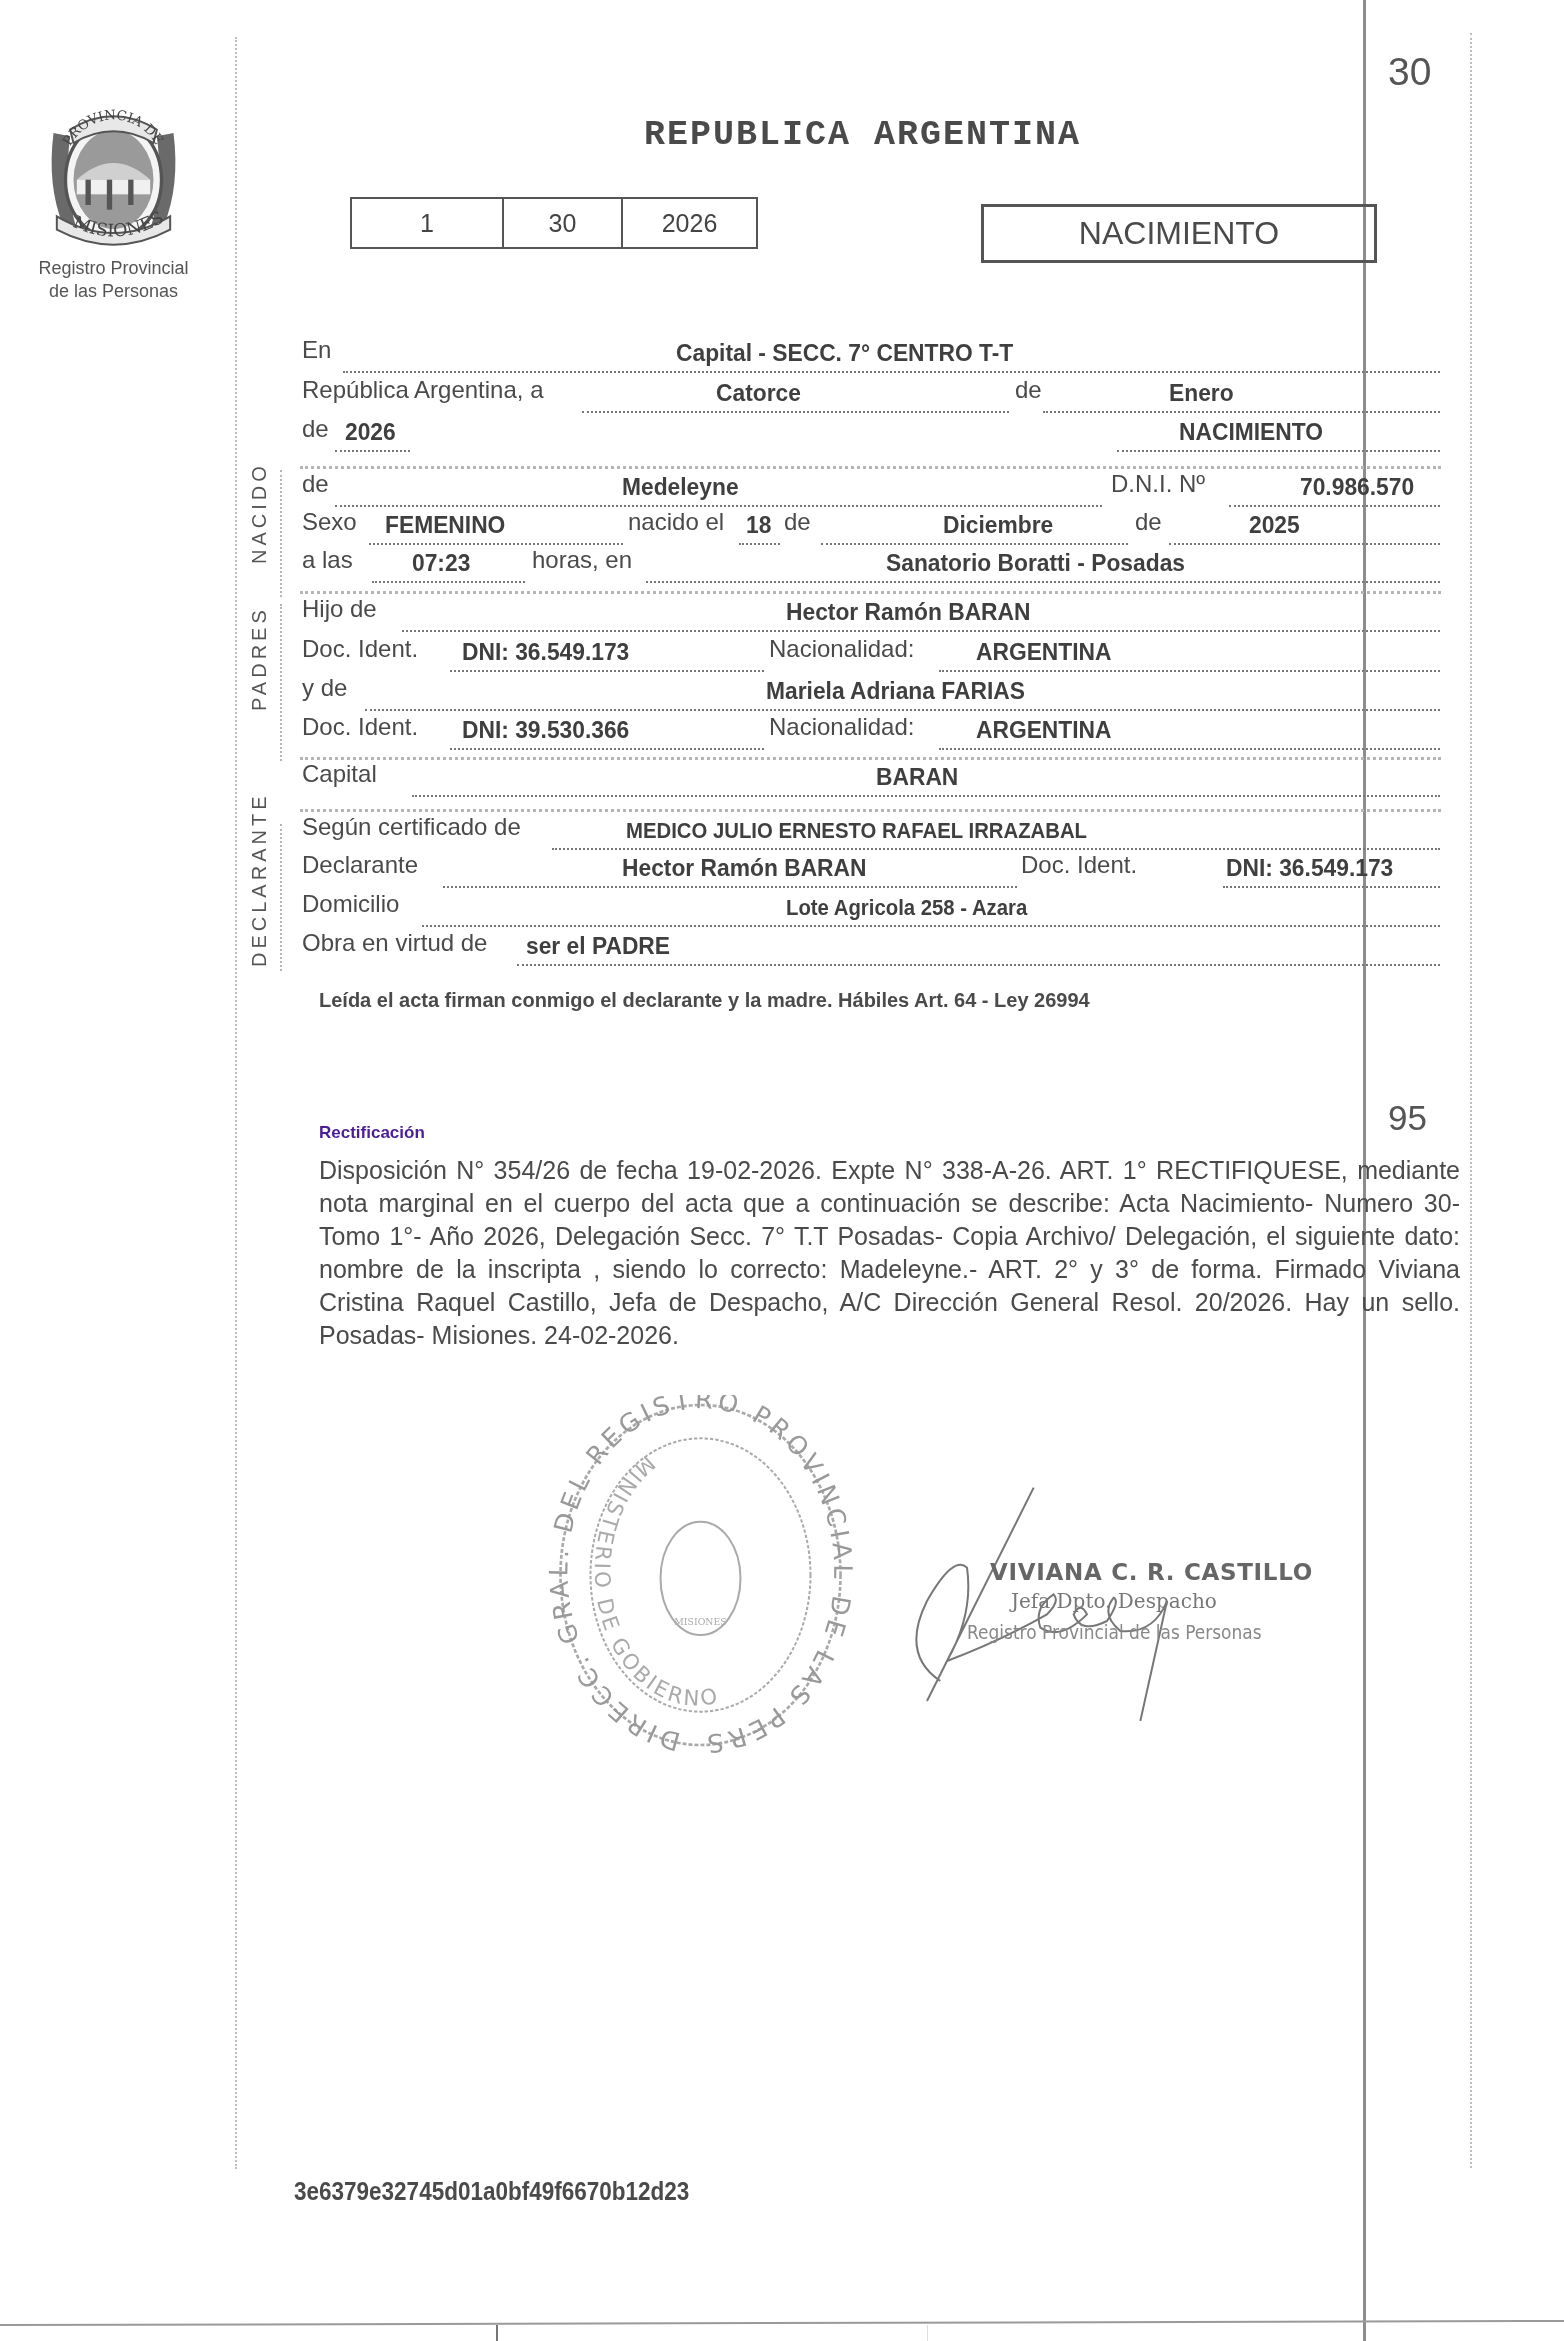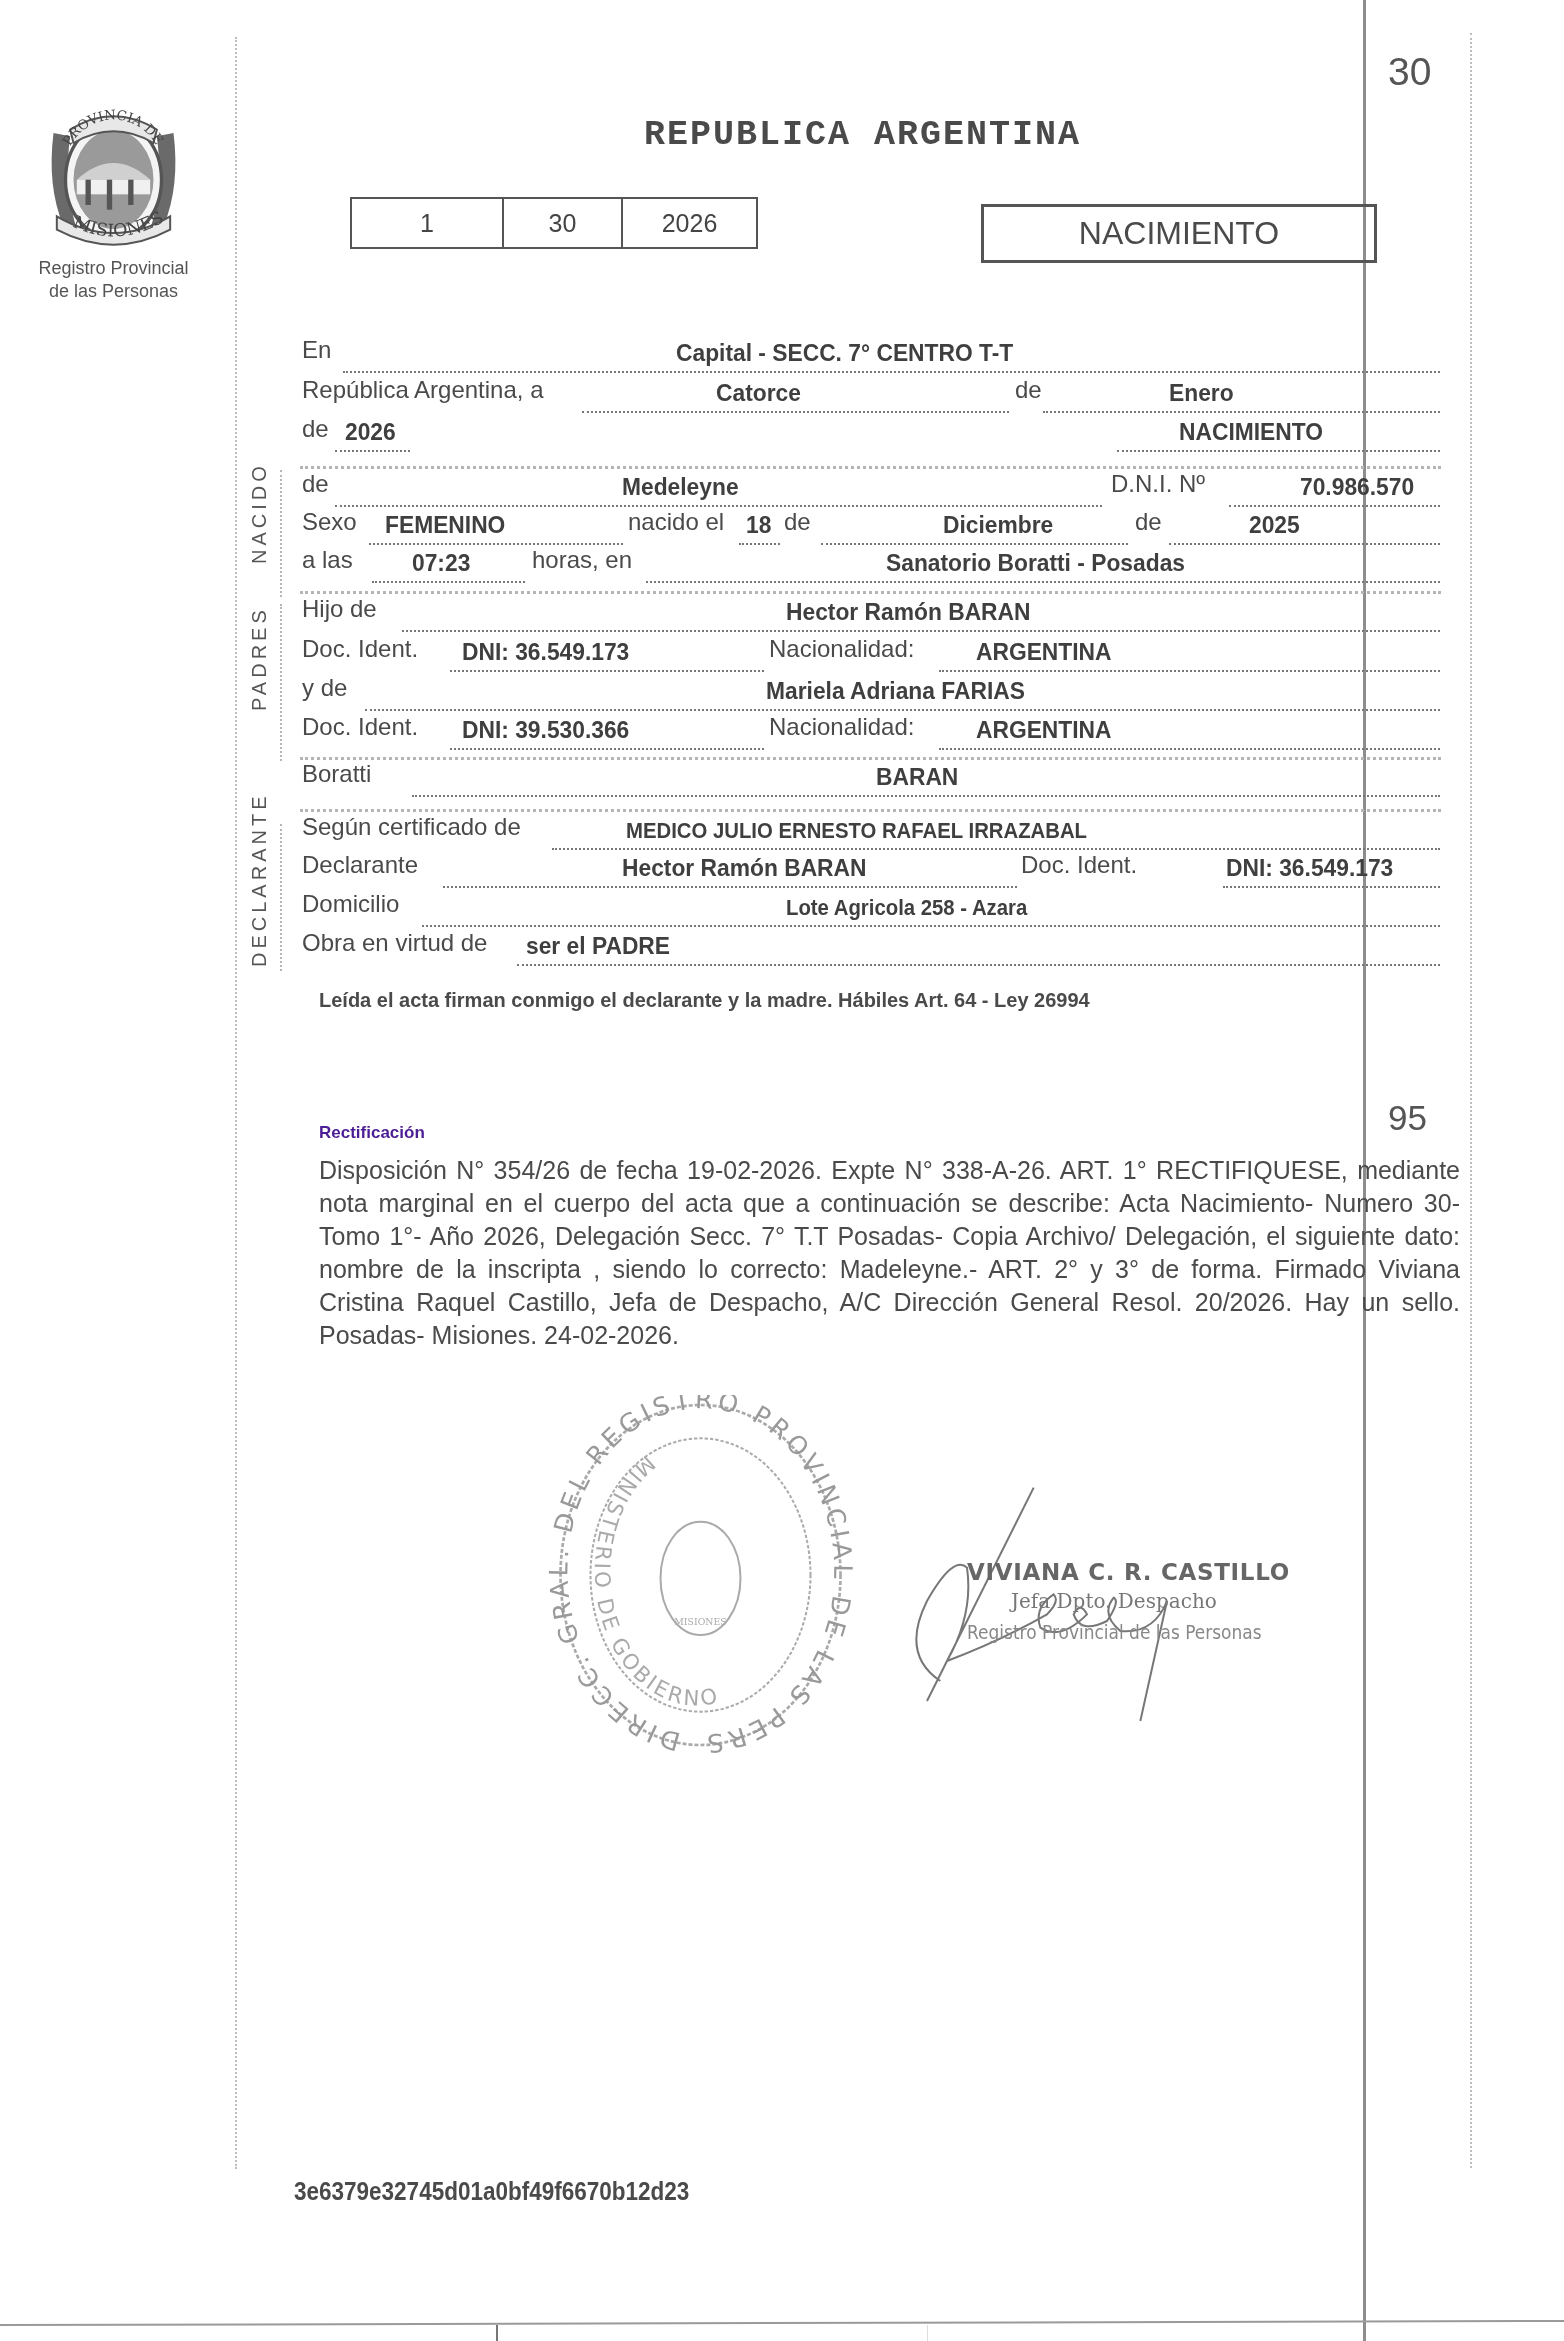--- a/index.html
+++ b/index.html
@@ -44,21 +44,21 @@
   .section-bracket { position:absolute; left:280px; border-left:2.7px dotted #b5b5b5; }
   .vlabel { position:absolute; left:248px; font-size:20px; letter-spacing:4px; color:#555; transform-origin:left top; transform:rotate(-90deg); white-space:nowrap; }
 
   .note { left:319px; top:984px; width:1134px; font-size:20px; font-weight:bold; line-height:33px; color:#4a4a4a; }
 
   .rect-title { left:319px; top:1123px; font-size:17px; font-weight:bold; color:#4c1d95; }
   .rect-body { left:319px; top:1154px; width:1141px; font-size:25px; line-height:33px; text-align:justify; color:#4a4a4a; }
 
   .seal { left:547px; top:1395px; width:307px; height:360px; }
   .signature { left:887px; top:1481px; width:400px; height:240px; }
-  .sig-name { left:967px; top:1559px; font-family:"DejaVu Sans", sans-serif; font-weight:bold; font-size:23px; color:#666; letter-spacing:0.7px; }
+  .sig-name { left:967px; top:1559px; font-family:"DejaVu Sans", sans-serif; font-weight:bold; font-size:23px; color:#666; letter-spacing:0.7px;padding-left:23px; }
   .sig-role { left:1011px; top:1589px; font-family:"DejaVu Serif", serif; font-size:20px; color:#777; }
   .sig-org { left:967px; top:1620px; font-family:"DejaVu Sans", sans-serif; font-size:20px; color:#888; transform:scaleX(0.85); transform-origin:left; }
 
   .hash { left:294px; top:2177px; font-size:25px; font-weight:bold; color:#4a4a4a; transform:scaleX(0.9); transform-origin:left; }
 </style>
 </head>
 <body>
 
 <div class="abs vline-left"></div>
 <div class="abs vline-main"></div>
@@ -190,21 +190,21 @@
   <span class="lbl" style="left:0">Doc. Ident.</span>
   <span class="dots" style="left:148px;width:314px"></span>
   <span class="val" style="left:160px">DNI: 39.530.366</span>
   <span class="lbl" style="left:467px">Nacionalidad:</span>
   <span class="dots" style="left:637px;right:0"></span>
   <span class="val" style="left:674px">ARGENTINA</span>
 </div>
 <div class="sep" style="top:757px"></div>
 
 <div class="row" style="top:764px">
-  <span class="lbl" style="left:0">Boratti</span>
+  <span class="lbl" style="left:0">Capital</span>
   <span class="dots" style="left:110px;right:0"></span>
   <span class="val" style="left:574px">BARAN</span>
 </div>
 <div class="sep" style="top:809px"></div>
 
 <div class="section-bracket" style="top:824px;height:147px"></div>
 <div class="vlabel" style="top:967px">DECLARANTE</div>
 
 <div class="row" style="top:817px">
   <span class="lbl" style="left:0">Según certificado de</span>

